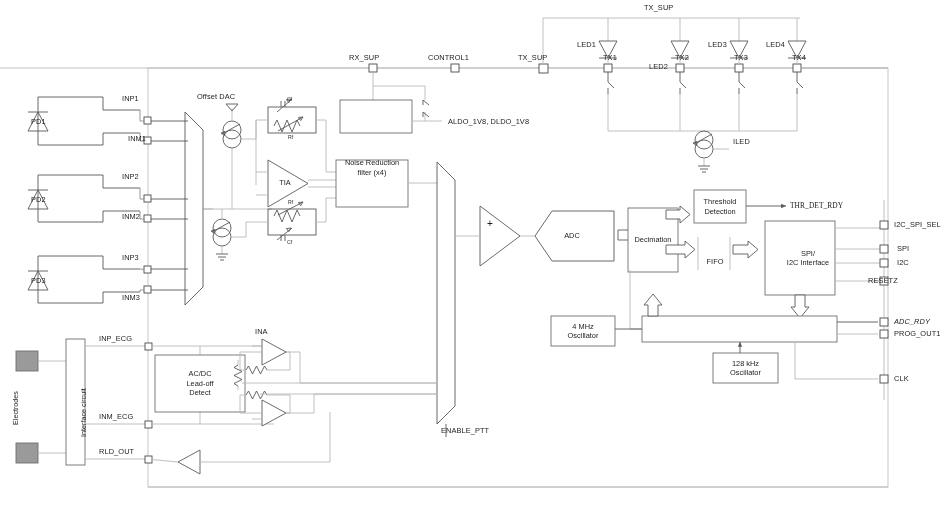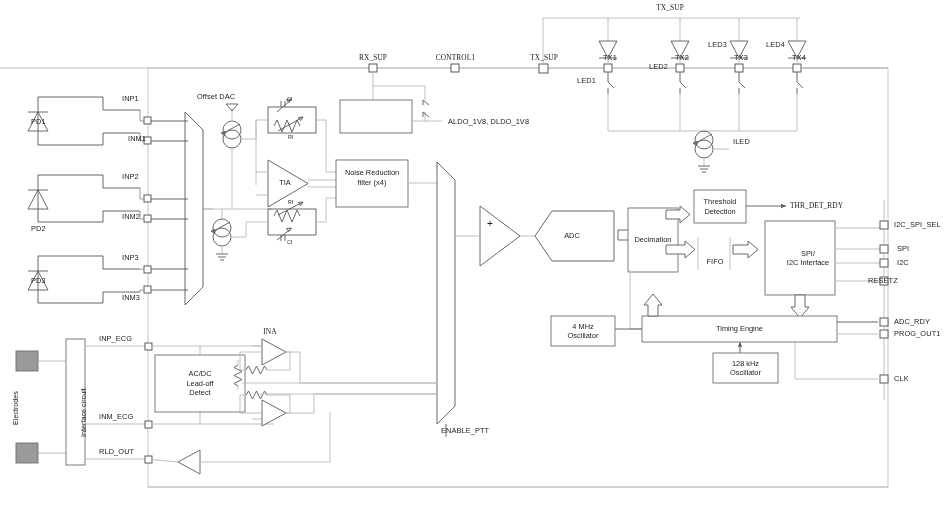--- a/index.html
+++ b/index.html
@@ -22,21 +22,21 @@
     pointer-events: none;
   }
   .lbl {
     position: absolute;
     font-size: 7.4px;
     color: #1b1b1b;
     white-space: nowrap;
     letter-spacing: .1px;
     line-height: 1;
   }
-  .lbl.c { text-align: center; font-family: Liberation Serif, serif; }
+  .lbl.c { text-align: left; }
   .lbl.r { text-align: right; }
   .blk-text {
     position: absolute;
     font-size: 7.4px;
     color: #1b1b1b;
     text-align: center;
     line-height: 9.4px;
     white-space: pre-line;
     display: flex;
     align-items: center;
@@ -362,48 +362,48 @@
     <path class="wl" d="M330,462 L330,412"></path>
 
     <path class="wl" d="M148,487 L888,487"></path>
 
   </svg>
 
   <div class="lbl" style="left:31px; top:118px;">PD1</div>
   <div class="lbl" style="left:122px; top:95px;">INP1</div>
   <div class="lbl" style="left:122px; top:135px;padding-left:6px;">INM1</div>
 
-  <div class="lbl" style="left:31px; top:196px;margin-top:29px;">PD2</div>
+  <div class="lbl" style="left:31px; top:196px;">PD2</div>
   <div class="lbl" style="left:122px; top:173px;">INP2</div>
   <div class="lbl" style="left:122px; top:213px;">INM2</div>
 
   <div class="lbl" style="left:31px; top:277px;">PD3</div>
   <div class="lbl" style="left:122px; top:254px;">INP3</div>
   <div class="lbl" style="left:122px; top:294px;">INM3</div>
 
   <div class="lbl" style="left:197px; top:93px;">Offset DAC</div>
 
   <div class="tiny" style="left:287px; top:96px;">Cf</div>
   <div class="tiny" style="left:288px; top:134px;">Rf</div>
   <div class="tiny" style="left:288px; top:199px;">Rf</div>
   <div class="tiny" style="left:287px; top:239px;">Cf</div>
 
   <div class="blk-text" style="left:268px; top:176px; width:34px; height:14px;">TIA</div>
 
-  <div class="blk-text" style="left:336px; top:160px; width:72px; height:35px;border-radius:6px;">Noise Reduction
+  <div class="blk-text" style="left:336px; top:150px; width:72px; height:35px;border-radius:6px;">Noise Reduction
 filter (x4)</div>
 
   <div class="lbl c" style="left:349px; top:54px; width:48px;">RX_SUP</div>
   <div class="lbl c" style="left:428px; top:54px; width:55px;">CONTROL1</div>
   <div class="lbl c" style="left:518px; top:54px; width:52px;">TX_SUP</div>
   <div class="lbl c" style="left:644px; top:4px; width:52px;">TX_SUP</div>
 
   <div class="lbl" style="left:448px; top:118px;">ALDO_1V8, DLDO_1V8</div>
 
-  <div class="lbl r" style="left:556px; top:41px; width:40px;margin-top:36px;">LED1</div>
+  <div class="lbl r" style="left:556px; top:41px; width:40px;">LED1</div>
   <div class="lbl r" style="left:628px; top:41px; width:40px;margin-top:22px;">LED2</div>
   <div class="lbl r" style="left:687px; top:41px; width:40px;">LED3</div>
   <div class="lbl r" style="left:745px; top:41px; width:40px;">LED4</div>
 
   <div class="lbl" style="left:603px; top:54px;">TX1</div>
   <div class="lbl" style="left:675px; top:54px;">TX2</div>
   <div class="lbl" style="left:734px; top:54px;">TX3</div>
   <div class="lbl" style="left:792px; top:54px;">TX4</div>
 
   <div class="lbl" style="left:733px; top:138px;">ILED</div>
@@ -412,31 +412,30 @@
   <div class="blk-text" style="left:552px; top:229px; width:40px; height:14px;">ADC</div>
 
   <div class="blk-text" style="left:628px; top:233px; width:50px; height:14px;">Decimation</div>
   <div class="blk-text" style="left:694px; top:190px; width:52px; height:33px;">Threshold
 Detection</div>
   <div class="blk-text" style="left:700px; top:243px; width:30px; height:14px;margin-top:12px;">FIFO</div>
   <div class="blk-text" style="left:765px; top:221px; width:86px; height:74px;">SPI/
 I2C Interface</div>
   <div class="lbl" style="left:790px; top:202px;font-family:Liberation Serif, serif;">THR_DET_RDY</div>
 
-  <div class="blk-text" style="left:642px; top:316px; width:195px; height:26px;">Timing Engine</div>
   <div class="blk-text" style="left:551px; top:316px; width:64px; height:30px;">4 MHz
 Oscillator</div>
   <div class="blk-text" style="left:713px; top:353px; width:65px; height:30px;">128 kHz
 Oscillator</div>
 
   <div class="lbl" style="left:894px; top:221px;">I2C_SPI_SEL</div>
   <div class="lbl" style="left:897px; top:245px;">SPI</div>
   <div class="lbl" style="left:897px; top:259px;">I2C</div>
   <div class="lbl" style="left:868px; top:277px;">RESETZ</div>
-  <div class="lbl" style="left:894px; top:318px;">ADC_RDY</div>
+  <div class="lbl" style="left:894px; top:318px;font-style:italic;">ADC_RDY</div>
   <div class="lbl" style="left:894px; top:330px;">PROG_OUT1</div>
   <div class="lbl" style="left:894px; top:375px;">CLK</div>
 
   <div class="vtext" style="left:11px; top:425px; transform:rotate(-90deg);">Electrodes</div>
   <div class="vtext" style="left:79px; top:437px; transform:rotate(-90deg);">Interface circuit</div>
 
   <div class="lbl" style="left:99px; top:335px;">INP_ECG</div>
   <div class="lbl" style="left:99px; top:413px;">INM_ECG</div>
   <div class="lbl" style="left:99px; top:448px;">RLD_OUT</div>
 

